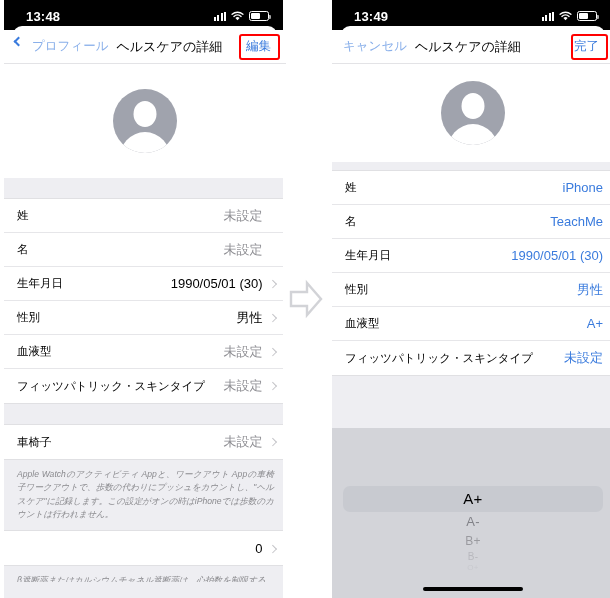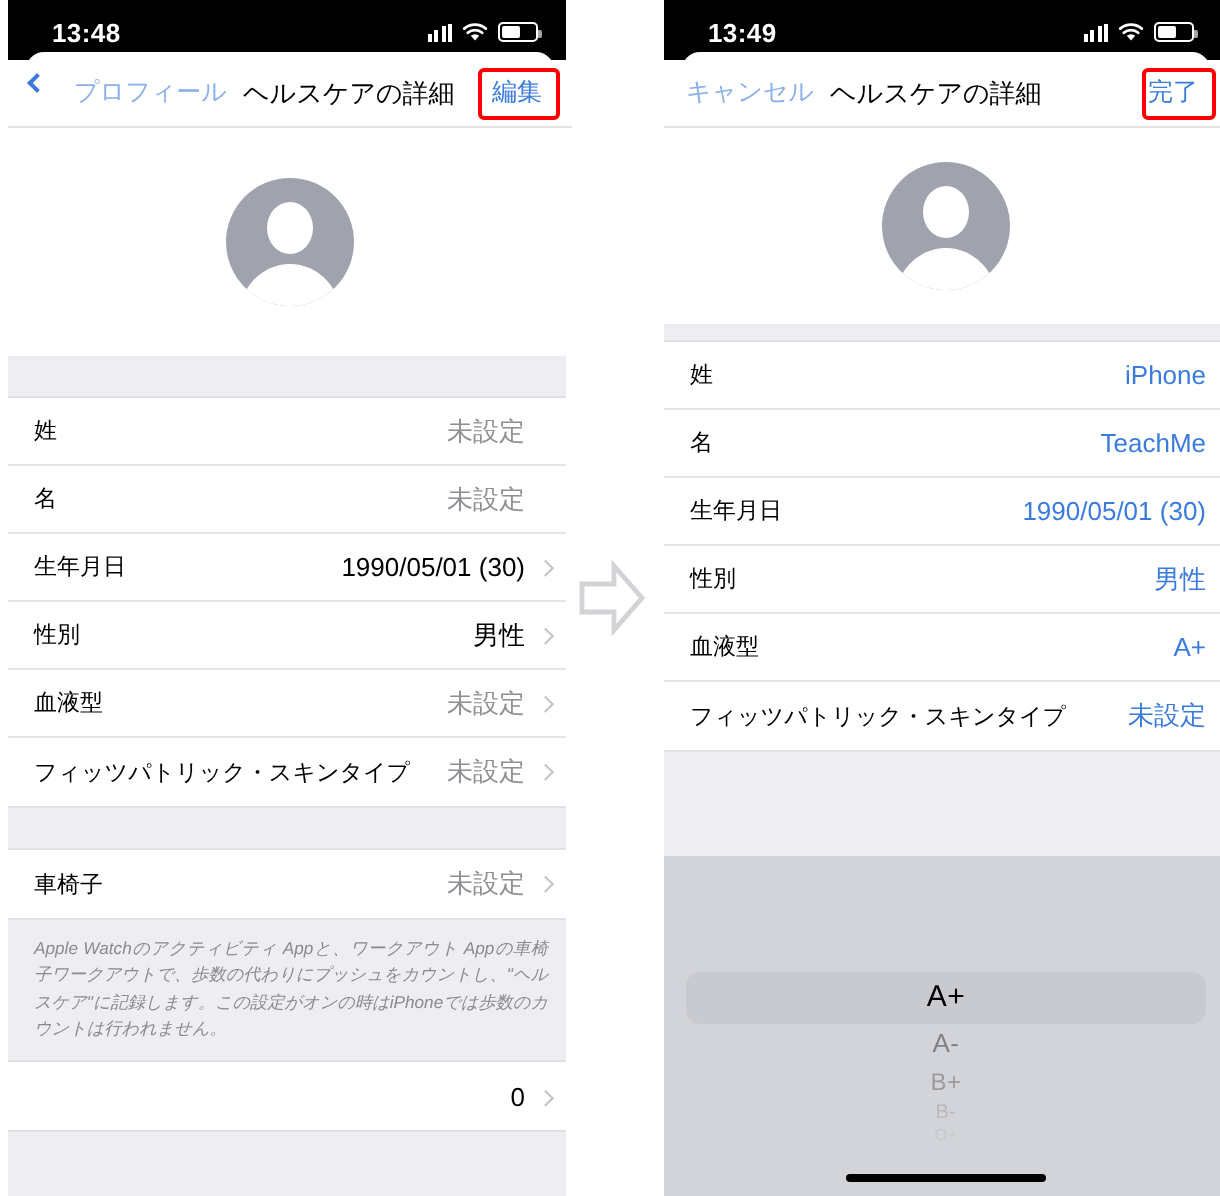--- a/index.html
+++ b/index.html
@@ -117,21 +117,21 @@
     background: #ffffff;
     display: flex;
     align-items: center;
     padding: 0 11px;
     z-index: 2;
     border-bottom: 1px solid #e3e3e6;
   }
   .nav-left {
     display: flex;
     align-items: flex-start;
-    gap: 13px;
+    gap: 8px;
     color: #8ab0ea;
     font-size: 12.5px;
     flex: none;
   }
   .nav-left.cancel { color: #8ab0ea; font-size: 12.5px; }
   .chev-back {
     display: inline-block;
     width: 7px; height: 7px;
     border-left: 2px solid #3a7bdd;
     border-bottom: 2px solid #3a7bdd;
@@ -428,20 +428,21 @@
       </div>
       <div class="footnote">Apple Watchのアクティビティ Appと、ワークアウト Appの車椅子ワークアウトで、歩数の代わりにプッシュをカウントし、"ヘルスケア"に記録します。この設定がオンの時はiPhoneでは歩数のカウントは行われません。</div>
 
       <div class="group">
         <div class="row">
           <span class="spacer"></span>
           <span class="value dark">0</span>
           <span class="chev"></span>
         </div>
       </div>
+      <div class="footnote clipped">β遮断薬またはカルシウムチャネル遮断薬は、心拍数を制限する</div>
     </div>
   </div>
 
   <div class="arrow-wrap">
     <svg class="arrow-svg" width="34" height="40" viewBox="0 0 34 40">
       <path d="M2 13 L18 13 L18 4 L32 20 L18 36 L18 27 L2 27 Z" fill="none" stroke="#d2d3d7" stroke-width="2.4" stroke-linejoin="miter"></path>
     </svg>
   </div>
 
   <div class="phone right">

